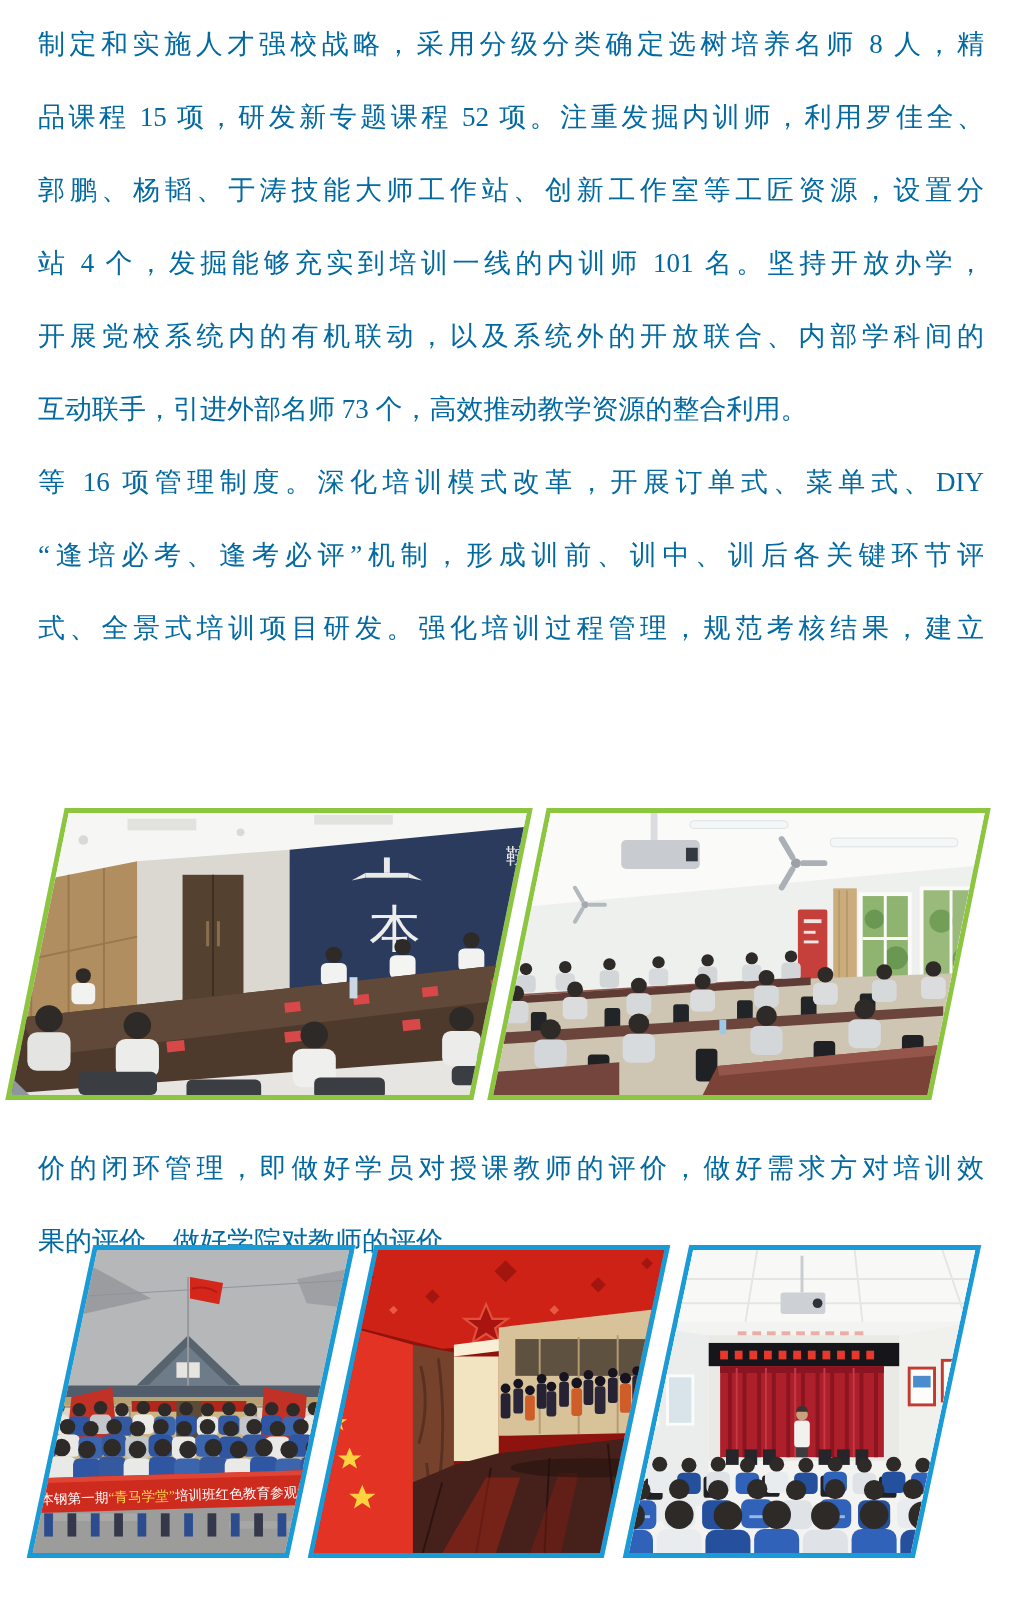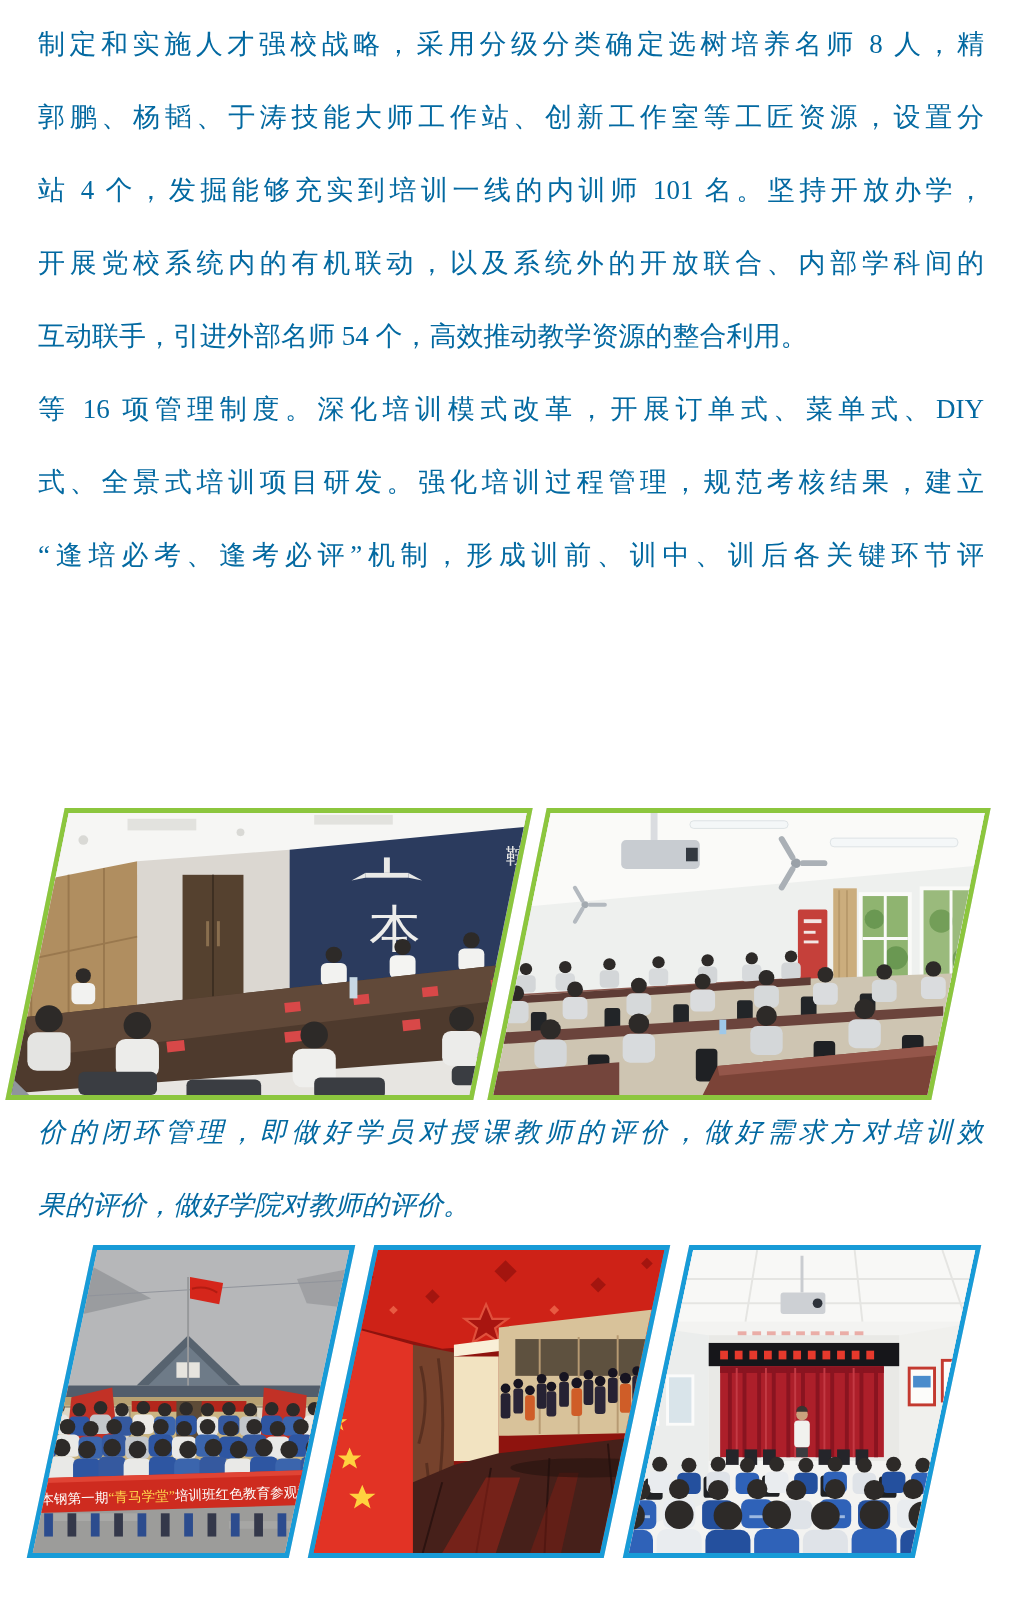--- a/index.html
+++ b/index.html
@@ -1,20 +1,20 @@
 <!DOCTYPE html>
 <html><head>
 <meta charset="utf-8">
 <style>
   html,body{margin:0;padding:0;background:#ffffff;}
   .page{position:relative;width:1024px;height:1599px;margin:0 auto;background:#fff;overflow:hidden;
         font-family:"Liberation Serif","DejaVu Serif",serif;}
   .textblock{position:absolute;left:38px;right:40px;}
   #tb1{top:8px;}
-  #tb2{top:1096px;font-style:italic;}
+  #tb2{top:1132px;}
   .line{height:73px;line-height:73px;font-size:27px;color:#0369a1;overflow:hidden;
         text-align:justify;text-align-last:justify;}
   .line.left{text-align:left;text-align-last:left;}
   .line.indent{text-indent:2em;}
   .photo{position:absolute;box-sizing:border-box;overflow:hidden;background:#dddddd;}
   .row1 .photo{border:5px solid #8cc63e;transform:skewX(-11.5deg);}
   .row2 .photo{border:5px solid #189bd7;transform:skewX(-12deg);}
   .ph-in{position:absolute;top:0;bottom:0;left:-50px;right:-50px;}
   .row1 .ph-in{transform:skewX(11.5deg);}
   .row2 .ph-in{transform:skewX(12deg);}
@@ -35,27 +35,28 @@
       </g>
     <path id="st" d="M0,-10 2.9,-3.1 10,-3.1 4.2,1.2 6.3,8.1 0,3.9 -6.3,8.1 -4.2,1.2 -10,-3.1 -2.9,-3.1 Z"></path>
     <rect id="dm" x="-7" y="-7" width="14" height="14" transform="rotate(45)"></rect>
   </defs>
 </svg>
 
 <div class="page">
 
   <div class="textblock" id="tb1">
     <div class="line">制定和实施人才强校战略，采用分级分类确定选树培养名师 8 人，精</div>
+    <div class="line">品课程 15 项，研发新专题课程 52 项。注重发掘内训师，利用罗佳全、</div>
     <div class="line">郭鹏、杨韬、于涛技能大师工作站、创新工作室等工匠资源，设置分</div>
     <div class="line">站 4 个，发掘能够充实到培训一线的内训师 101 名。坚持开放办学，</div>
     <div class="line">开展党校系统内的有机联动，以及系统外的开放联合、内部学科间的</div>
-    <div class="line left">互动联手，引进外部名师 54 个，高效推动教学资源的整合利用。</div>
+    <div class="line left">互动联手，引进外部名师 73 个，高效推动教学资源的整合利用。</div>
     <div class="line">等 16 项管理制度。深化培训模式改革，开展订单式、菜单式、DIY</div>
+    <div class="line">“逢培必考、逢考必评”机制，形成训前、训中、训后各关键环节评</div>
     <div class="line">式、全景式培训项目研发。强化培训过程管理，规范考核结果，建立</div>
-    <div class="line">“逢培必考、逢考必评”机制，形成训前、训中、训后各关键环节评</div>
   </div>
 
   <div class="row1">
 
     <figure class="photo" style="left:35px;top:808px;width:468px;height:292px;margin:0">
       <div class="ph-in">
       <svg viewBox="0 0 568 292" preserveAspectRatio="none">
         <rect width="568" height="292" fill="#e7e5e1"></rect>
         <polygon points="0,0 568,0 568,26 280,50 0,80" fill="#f6f6f4"></polygon>
         <rect x="140" y="6" width="70" height="12" fill="#e2e2de"></rect>

